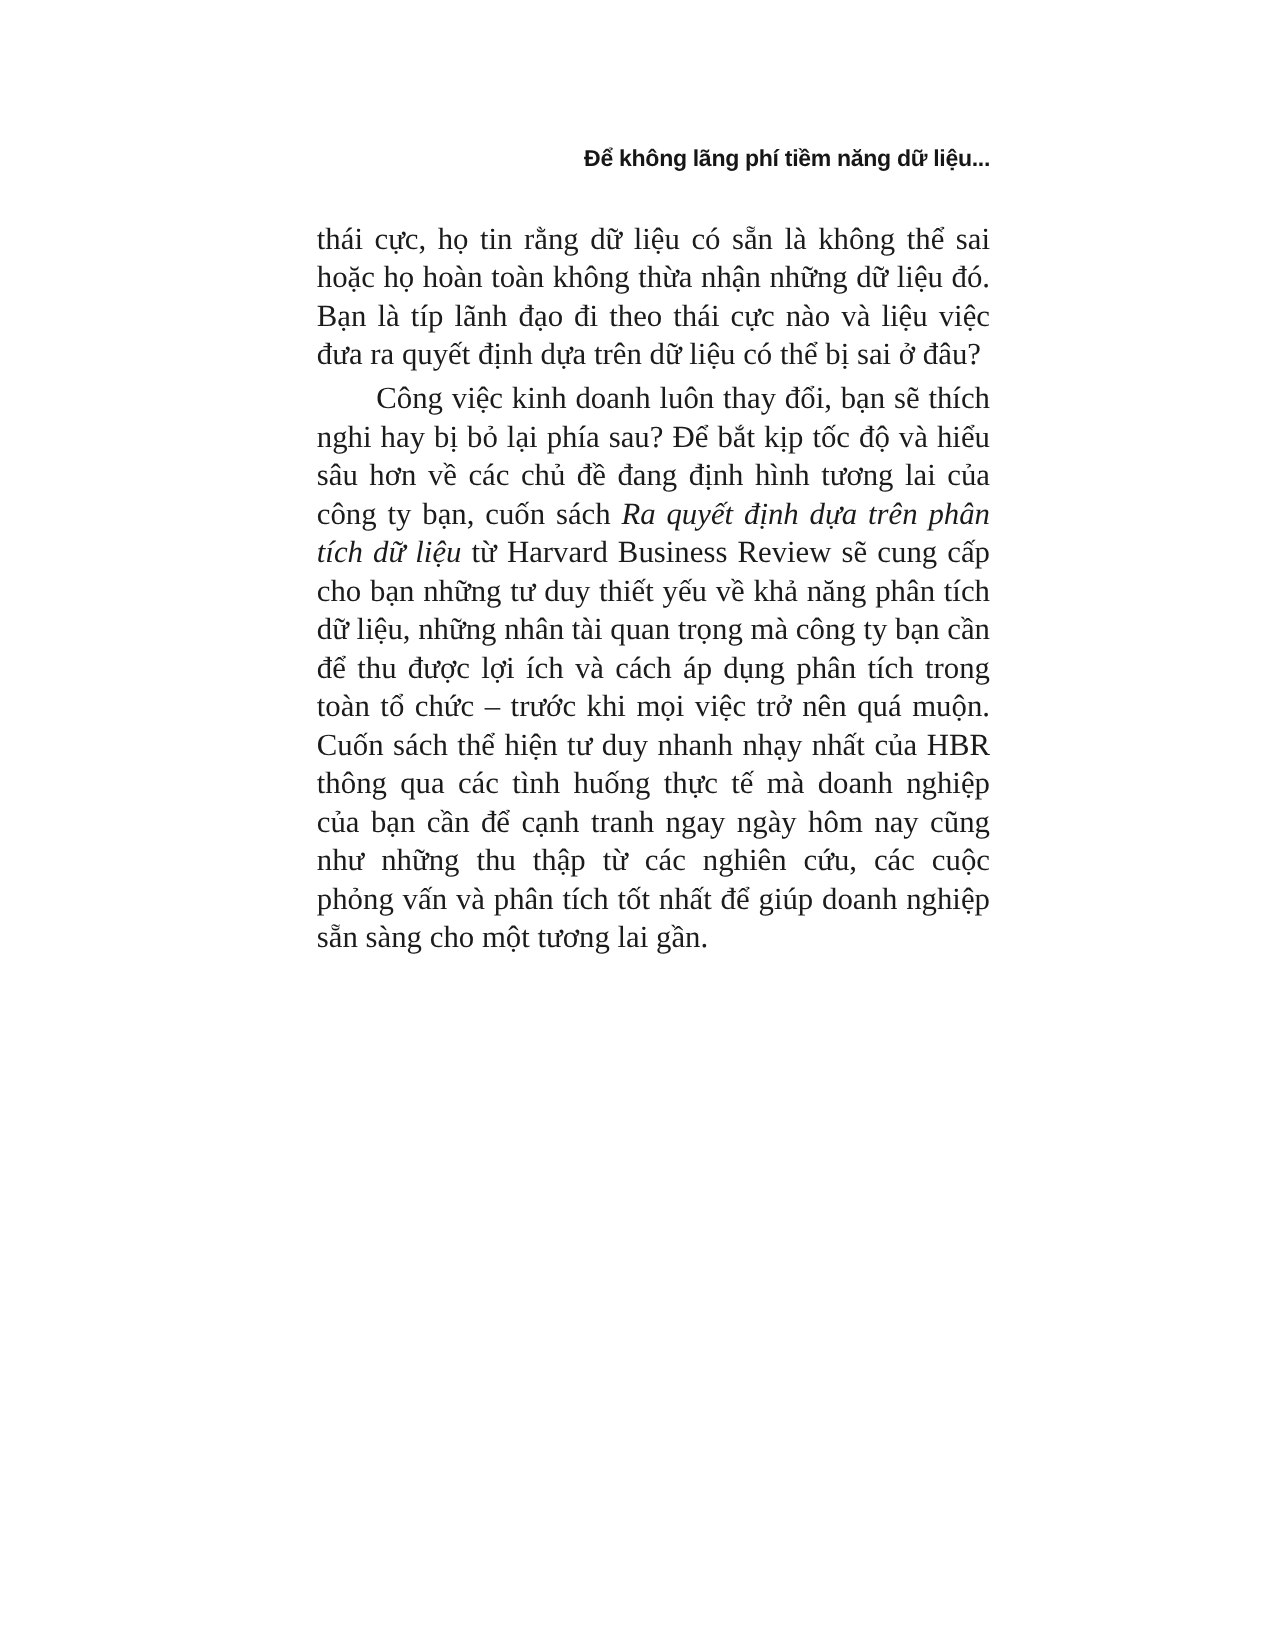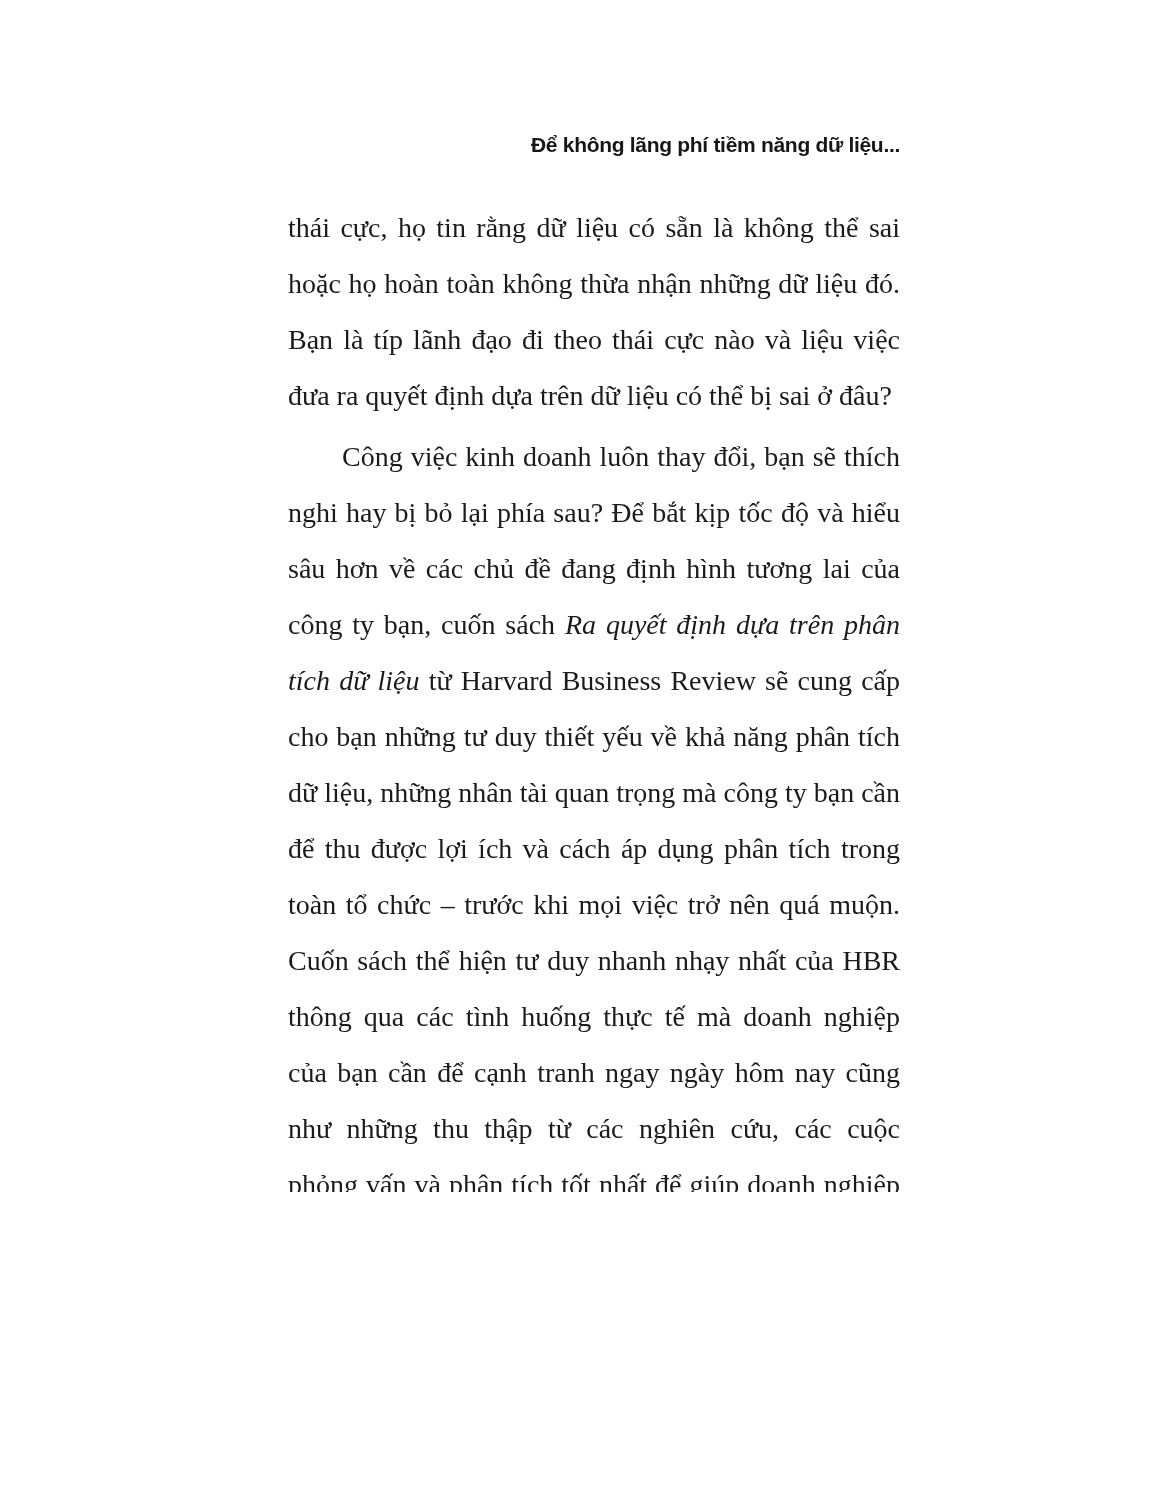--- a/index.html
+++ b/index.html
@@ -30,21 +30,21 @@
   }
   .content {
     position: absolute;
     left: 288px;
     top: 200px;
     width: 612px;
   }
   .para {
     margin: 0;
     font-size: 28px;
-    line-height: 56px;
+    line-height: 35px;
     text-align: justify;
     color: #1b1b1b;
   }
   .para.first {
     text-indent: 0;
   }
   .para.indent {
     text-indent: 54px;
     margin-top: 5px;
   }

